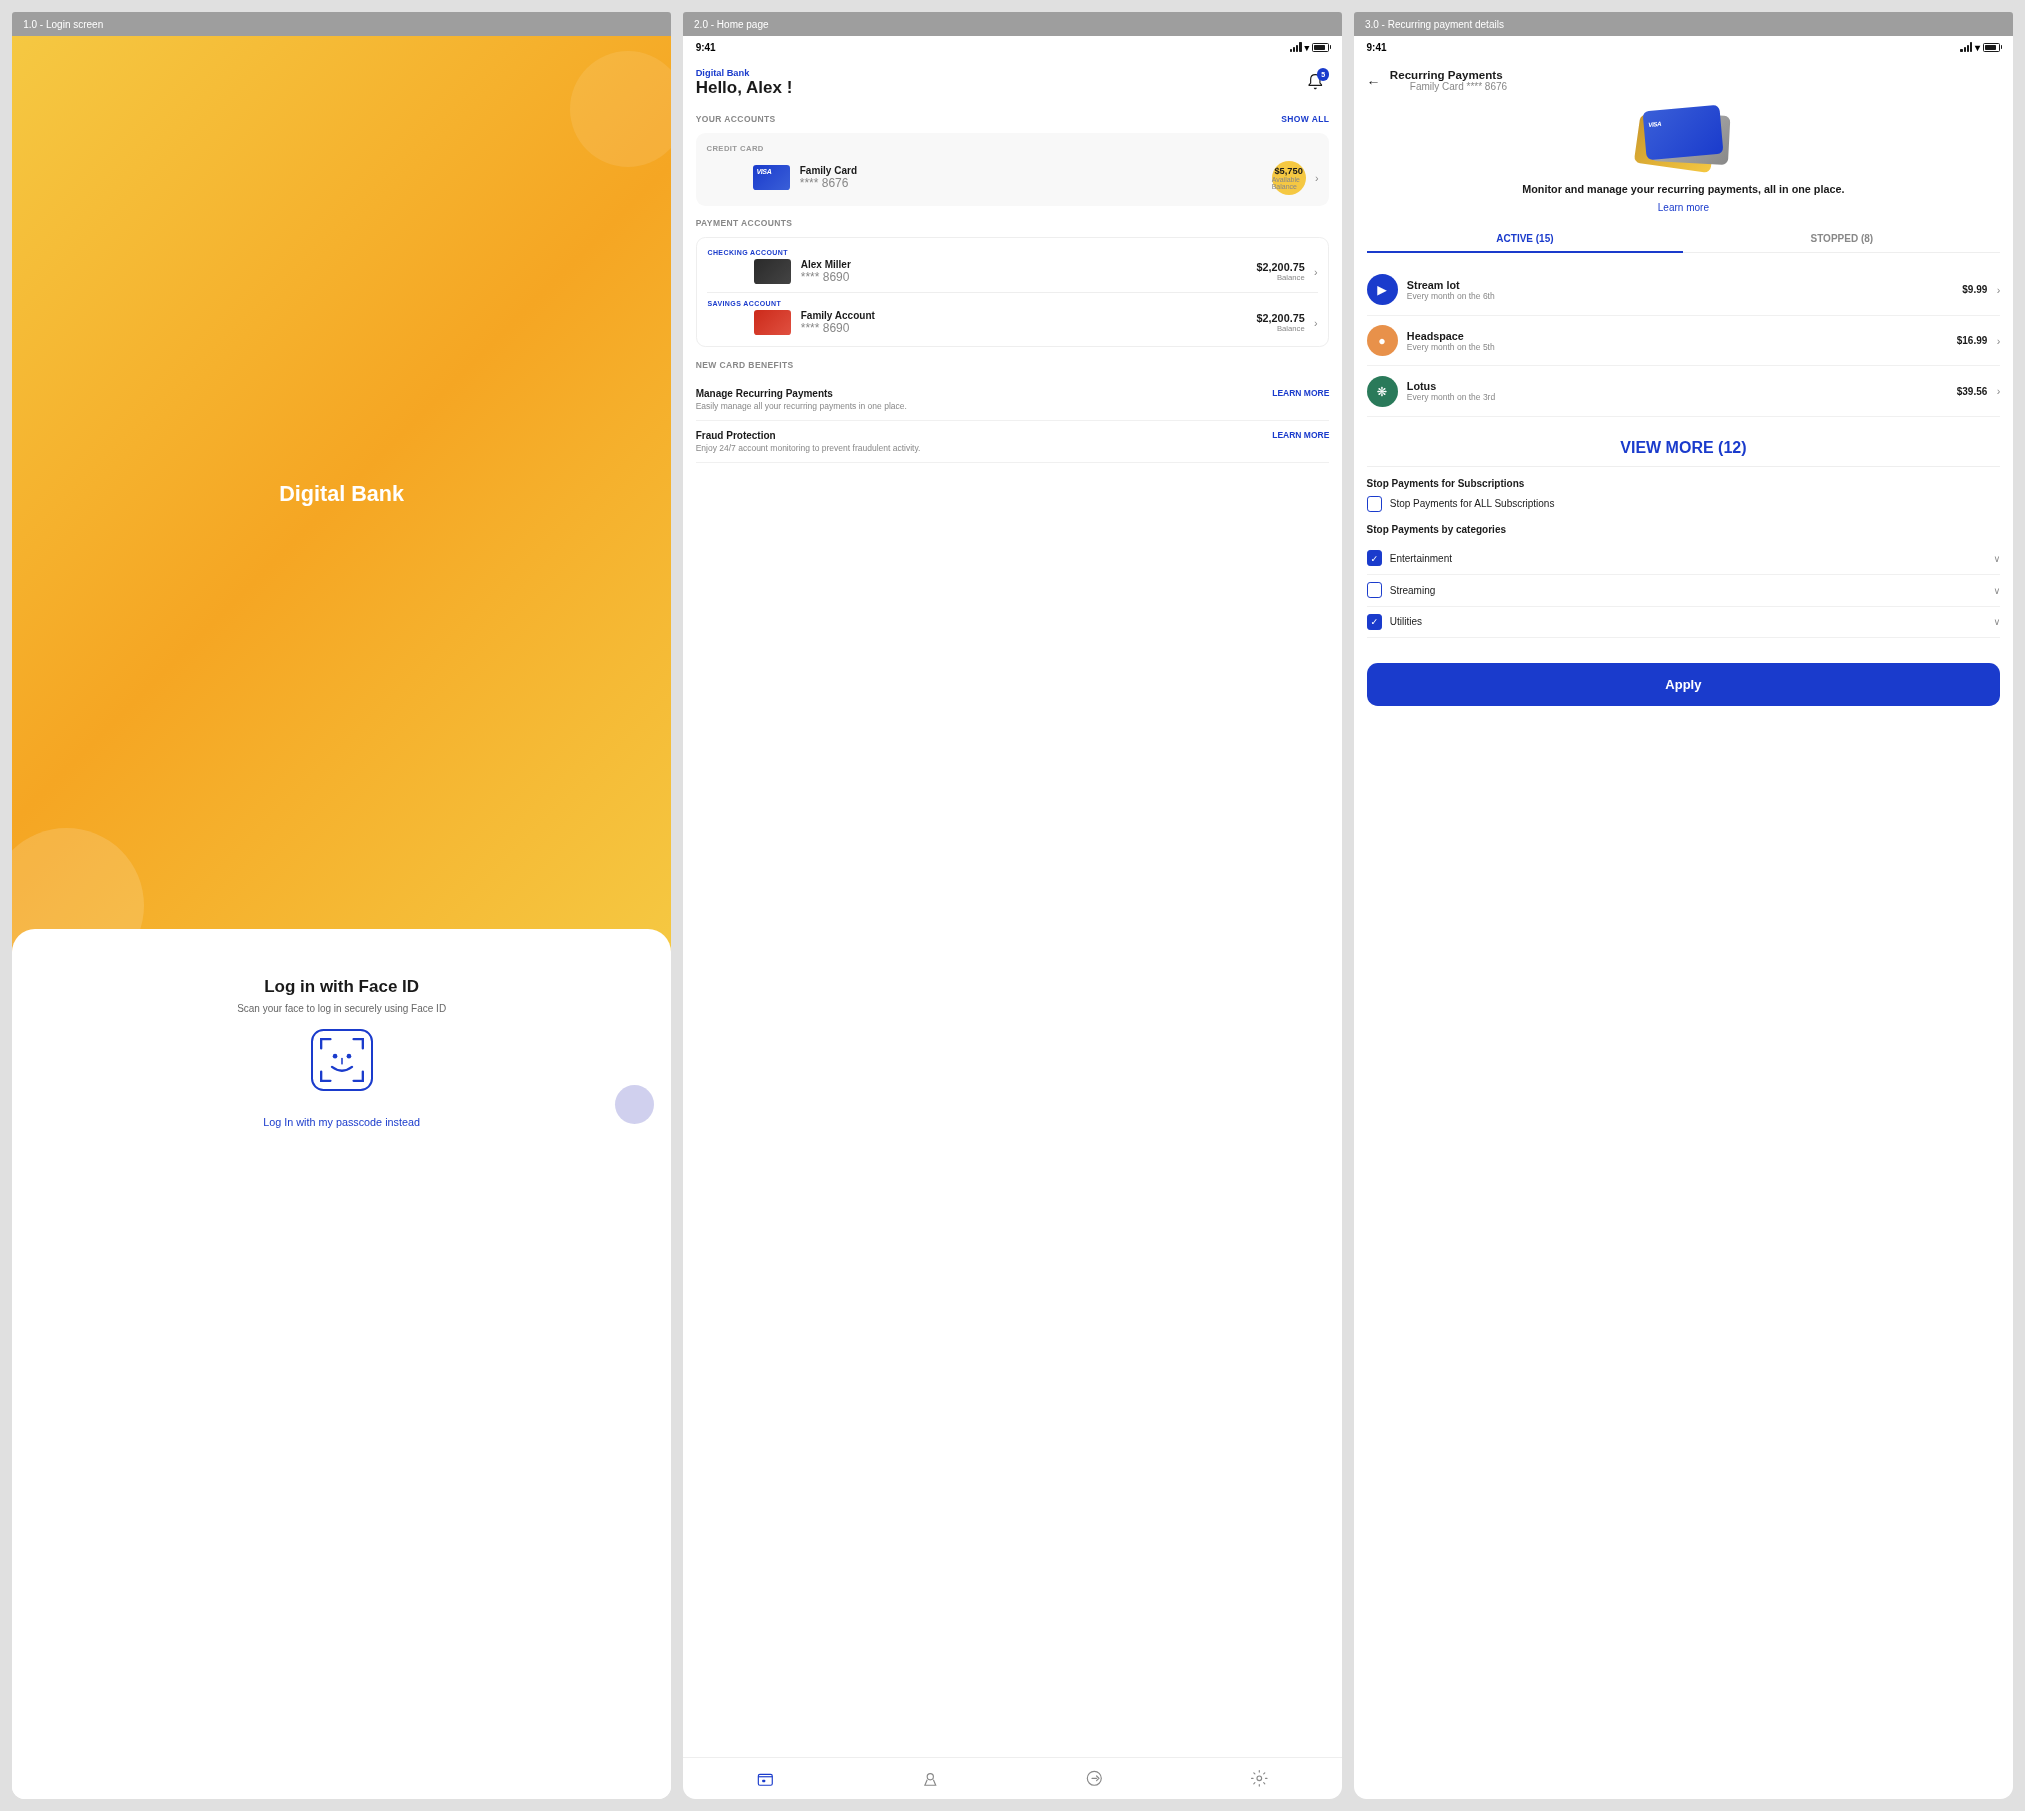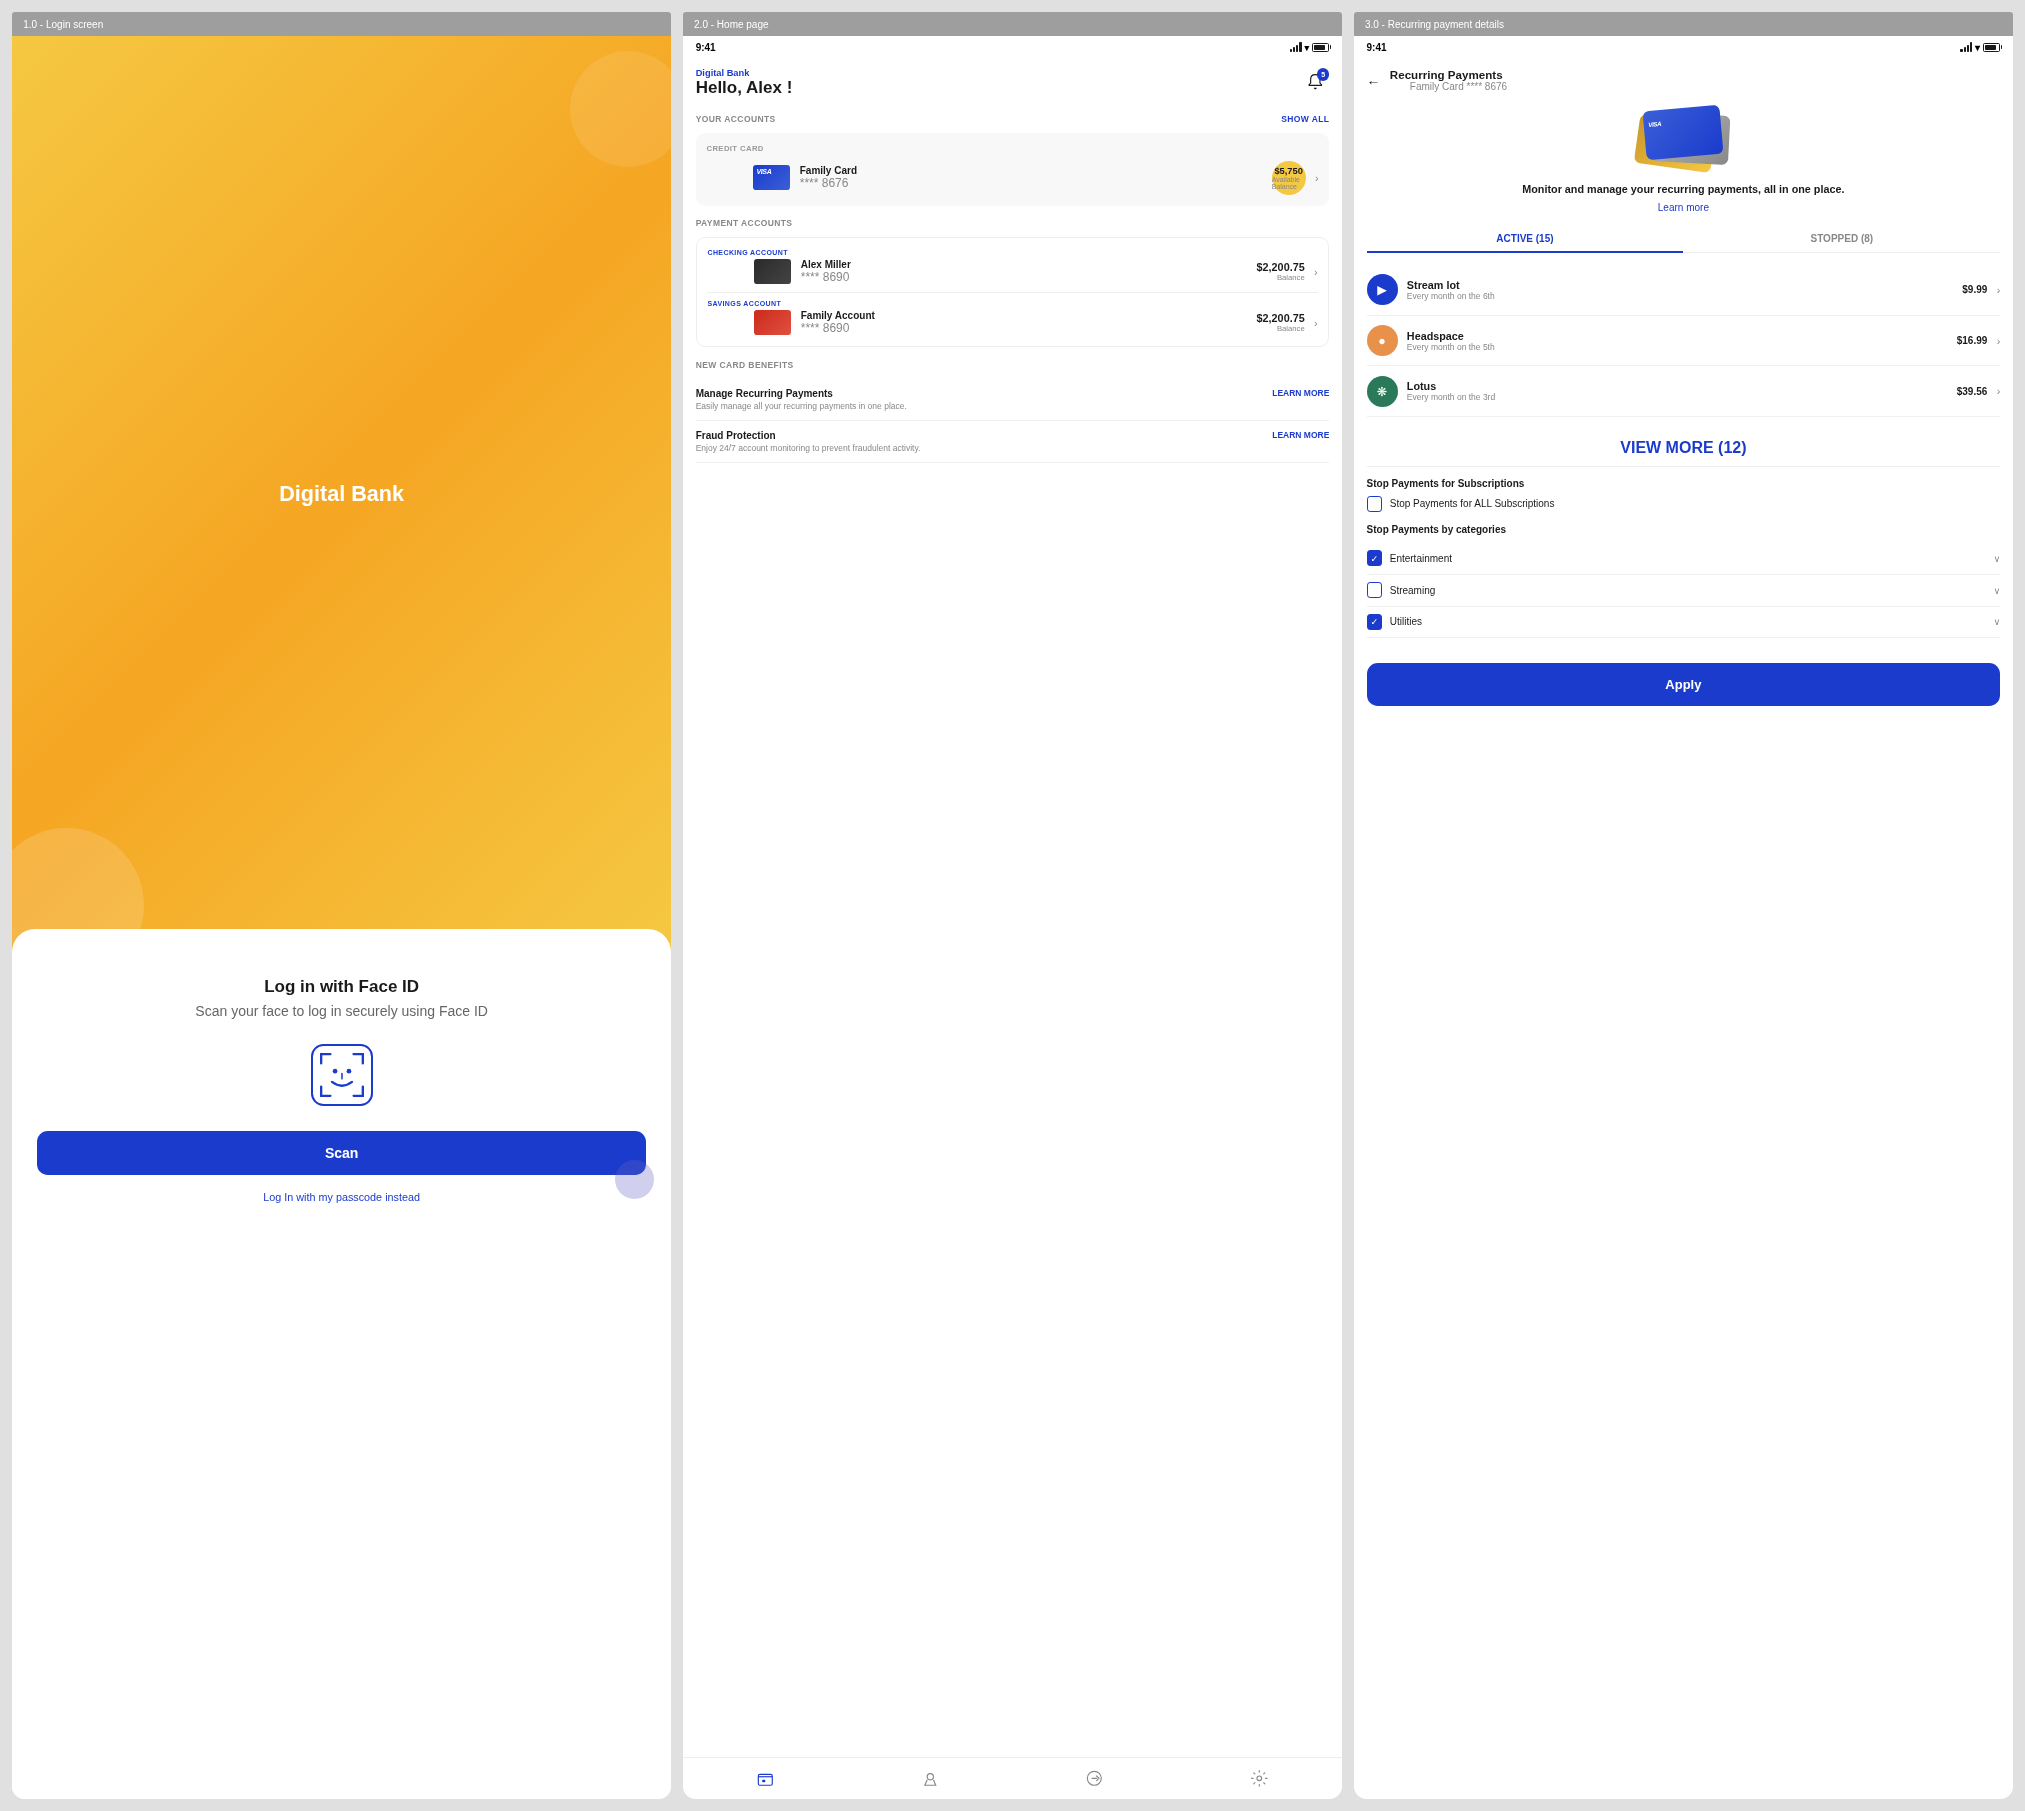--- a/index.html
+++ b/index.html
@@ -105,24 +105,24 @@
     .login-title {
       font-size: 17px;
       font-weight: 700;
       color: #1a1a1a;
       text-align: center;
       margin-bottom: 6.2px;
       margin-top: 6.2px;
     }
 
     .login-subtitle {
-      font-size: 14px;
+      font-size: 10px;
       color: #666;
       text-align: center;
-      margin-bottom: 25px;
+      margin-bottom: 15px;
     }
 
     .face-id-icon {
       width: 62px;
       height: 62px;
       border: 2.3px solid #1a3bcc;
       border-radius: 12.4px;
       display: flex;
       align-items: center;
       justify-content: center;
@@ -703,21 +703,20 @@
 
             <circle cx="26" cy="30" r="3" fill="#1a3bcc"></circle>
             <circle cx="44" cy="30" r="3" fill="#1a3bcc"></circle>
 
             <path d="M22,44 Q35,54 48,44" stroke="#1a3bcc" stroke-width="3" fill="none" stroke-linecap="round"></path>
 
             <path d="M35,33 L35,40" stroke="#1a3bcc" stroke-width="2" fill="none" stroke-linecap="round"></path>
           </svg>
         </div>
         <div class="scan-btn-wrapper">
-          <button class="scan-btn">Scan</button>
           <div class="scan-decor"></div>
         </div>
         <a class="passcode-link">Log In with my passcode instead</a>
       </div>
     </div>
   </div>
 </div>
 
 <div class="screen-wrapper">
   <div class="screen-label">2.0 - Home page</div>

